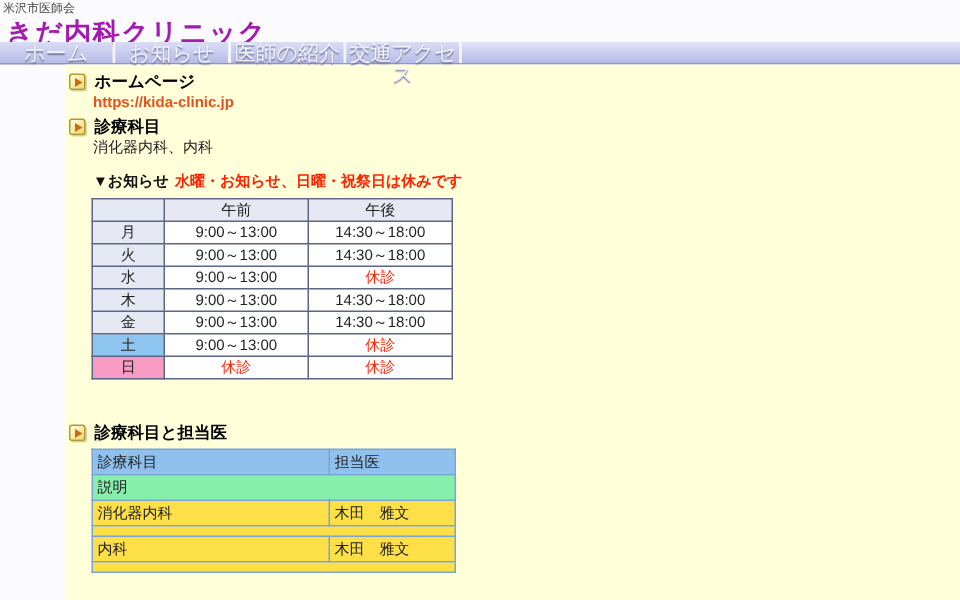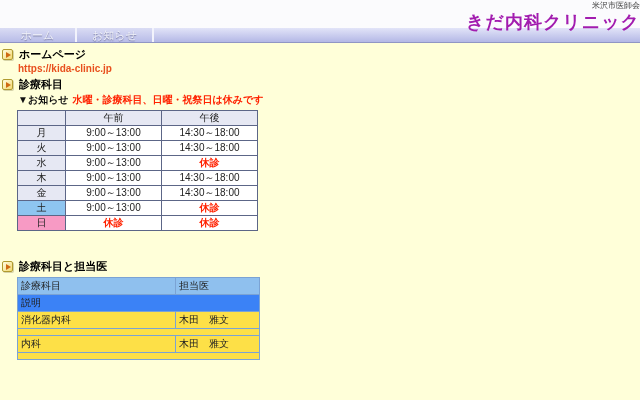--- a/index.html
+++ b/index.html
@@ -1,32 +1,32 @@
 <!DOCTYPE html>
 <html><head>
 <meta charset="utf-8">
 <style>
   * { margin:0; padding:0; box-sizing:border-box; }
   html,body { width:640px; height:400px; overflow:hidden; background:#fbfbfd;
     font-family:"Liberation Sans", sans-serif; color:#111; }
 
   
-  .top { height:28px; background:#fbfbfd; padding:1px 0 0 2px;text-align:right; }
+  .top { height:28px; background:#fbfbfd; padding:1px 0 0 2px; }
   .org { font-size:8px; color:#444; line-height:9px; }
   .title { font-size:18px; font-weight:bold; color:#a21caf; letter-spacing:1px; margin-left:2px; }
 
   
   .nav { height:15px; display:flex; background:linear-gradient(#e2e4f8,#b4b8e6);
     border-bottom:1px solid #9096c4; }
-  .nav-item { width:77px; height:100%; font-size:11px; line-height:14px; text-align:center;
+  .nav-item { width:77px; height:100%; font-size:14px; line-height:14px; text-align:center;
     color:#f2f3fa; text-shadow:0 1px 1px #73769e; cursor:pointer;
     border-right:2px solid #f2f3fc; background:linear-gradient(#dadcf4,#b8bce8); }
 
   
-  .content { height:357px; background:#ffffd9; padding-top:2px; }
+  .content { height:357px; background:#ffffd9; padding-top:2px;margin-left:44px; }
 
   .section-head { display:flex; align-items:center; margin:2px 0 1px 2px; }
   .bullet { width:11px; height:11px; border:1px solid #b09a2e; border-radius:2px;
     background:linear-gradient(135deg,#fffce2,#f2da70); box-shadow:1px 1px 0 rgba(90,80,20,.25);
     display:flex; align-items:center; justify-content:center; flex:0 0 auto; }
   .bullet::after { content:""; width:0; height:0; border-left:5px solid #cf6a12;
     border-top:3px solid transparent; border-bottom:3px solid transparent; margin-left:1px; }
   .section-head .label { font-size:11px; font-weight:bold; margin-left:6px; color:#000; }
 
   .indent { margin-left:18px; font-size:10px; line-height:12px; color:#222; }
@@ -40,65 +40,68 @@
   table { border-collapse:collapse; }
   .hours { margin:4px 0 0 17px; font-size:10px;padding-left:14px; }
   .hours th, .hours td { border:1px solid #5c6687; height:12px; padding:0 2px;
     text-align:center; font-weight:normal; color:#222; }
   .hours th { background:#e6e8f3; width:96px; }
   .hours th.corner { width:48px; }
   .hours td.day { background:#e6e8f3; }
   .hours td.day-sat { background:#8ec5f0; }
   .hours td.day-sun { background:#f79ac4; }
   .hours td { background:#ffffff; }
-  .hours td.closed { color:#ff2200;font-weight:bold; }
+  .hours td.closed { color:#ff2200; }
 
   
   .staff { margin:3px 0 0 17px; font-size:10px; }
   .staff td { border:1px solid #7ba3d4; padding:1px 3px; text-align:left;
     background:#fde047; color:#222; height:15px; }
   .staff td.h { background:#8fc0ee; height:13px; }
-  .staff td.sub { background:#3b82f6; height:11px; }
+  .staff td.sub { background:#86efac; height:11px; }
   .staff td.empty { height:7px; }
   .staff td.c1 { width:158px; }
   .staff td.c2 { width:84px; }
 
   .gap-big { height:26px; }
   .gap-mid { height:9px; }
 </style>
 </head>
 <body>
 
 <div class="top">
   <div class="org">米沢市医師会</div>
   <div class="title">きだ内科クリニック</div>
 </div>
 
 <div class="nav">
   <div class="nav-item">ホーム</div>
   <div class="nav-item">お知らせ</div>
+  <div class="nav-item">医師の紹介</div>
+  <div class="nav-item">交通アクセス</div>
 </div>
 
 <div class="content">
 
   <div class="section-head">
     <span class="bullet"></span>
     <span class="label">ホームページ</span>
   </div>
   <div class="indent">
     <a class="link" href="#">https://kida-clinic.jp</a>
   </div>
 
   <div class="section-head">
     <span class="bullet"></span>
     <span class="label">診療科目</span>
   </div>
+  <div class="indent mb10">消化器内科、内科</div>
 
   <div class="notice">
-    <span>▼お知らせ</span><span class="red">水曜・診療科目、日曜・祝祭日は休みです</span>
+    <span>▼お知らせ</span><span class="red">水曜・お知らせ、日曜・祝祭日は休みです</span>
   </div>
 
   <table class="hours">
     <tbody>
         <tr>
       <th class="corner"></th>
       <th>午前</th>
       <th>午後</th>
     </tr>
     <tr>

